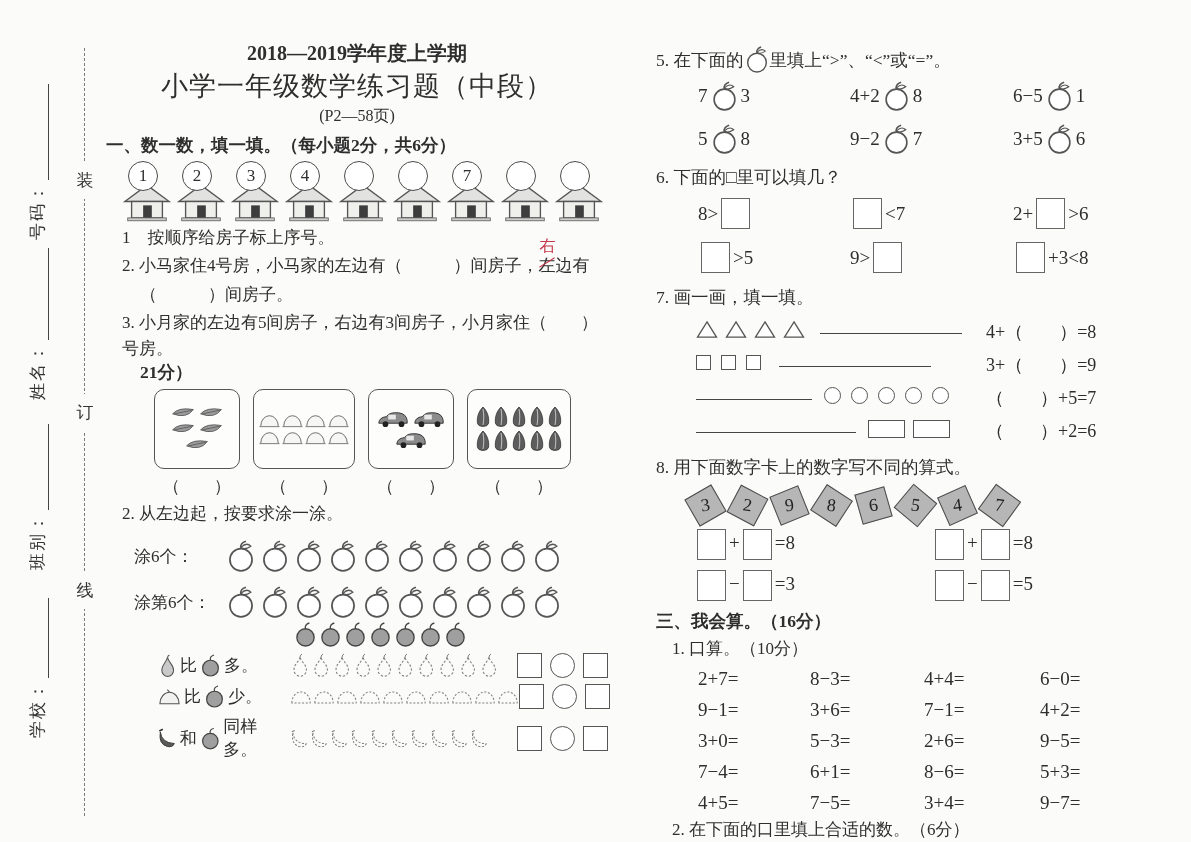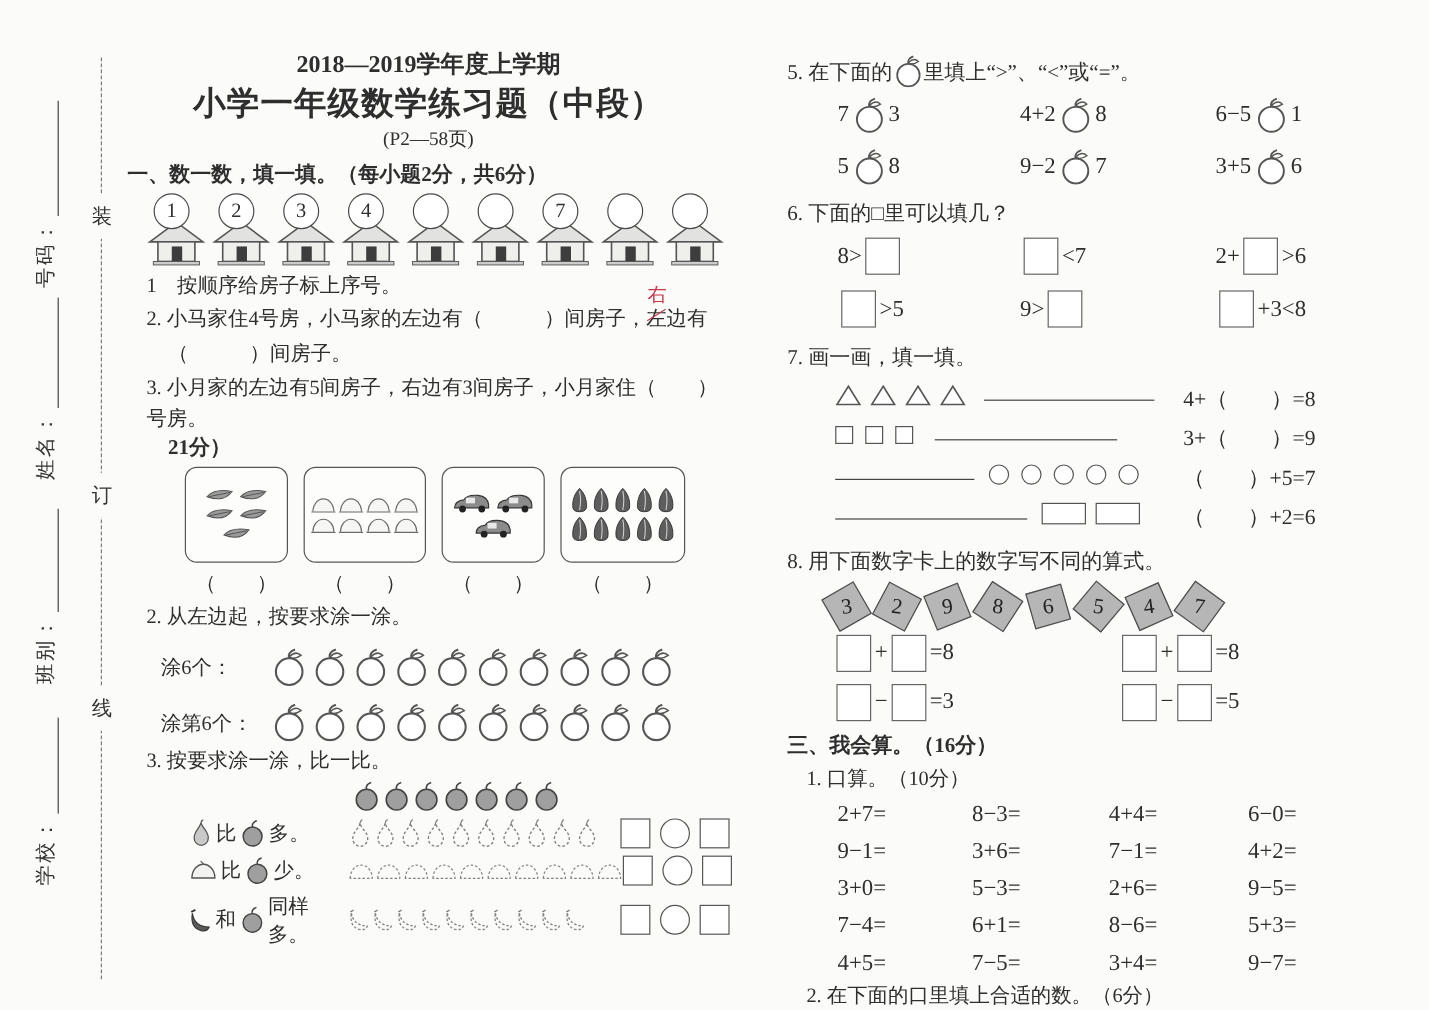--- a/index.html
+++ b/index.html
@@ -17,21 +17,21 @@
   .uline{ display:inline-block; border-bottom:1.3px solid #444; height:1.05em; vertical-align:bottom; margin-left:3px; }
   .bindline{ position:absolute; left:84px; top:48px; height:768px; border-left:1.7px dashed #7a7a7a; }
   .bind-char{ position:absolute; left:75px; width:20px; text-align:center; font-size:17px;
     background:#fbfbf9; padding:7px 0; color:#333; }
   
   .page{ position:absolute; }
   #page1{ left:106px; top:40px; width:502px; }
   #page2{ left:656px; top:46px; width:480px; }
   .center{ text-align:center; }
   .t-term{ font-size:20px; font-weight:bold; }
-  .t-main{ font-size:27px; font-weight:bold; letter-spacing:1px; margin-top:1px; }
+  .t-main{ font-size:27px; font-weight:normal; letter-spacing:1px; margin-top:1px; }
   .t-range{ font-size:16px; margin-top:2px; }
   .sec-h{ font-size:17.5px; font-weight:bold; margin-top:7px; line-height:1.35; }
   .qtext{ font-size:17px; line-height:1.5; margin-left:16px; margin-top:3px; }
   .indent2{ margin-left:34px; }
   
   .houses{ display:flex; margin-top:3px; margin-left:14px; }
   .house{ position:relative; width:54px; height:61px; }
   .house svg{ position:absolute; left:1px; bottom:0; }
   .hcirc{ position:absolute; left:8px; top:0; width:30px; height:30px; border:1.5px solid #4a4a4a;
     border-radius:50%; background:#fff; display:flex; align-items:center; justify-content:center;
@@ -421,21 +421,20 @@
         </svg>
         <svg width="30" height="32" viewBox="0 0 24 26">
           <use href="#sym-apple-o"></use>
         </svg>
         <svg width="30" height="32" viewBox="0 0 24 26">
           <use href="#sym-apple-o"></use>
         </svg>
       </div>
   </div>
 
-  <div class="qtext">3. 按要求涂一涂，比一比。</div>
   <div class="top-apples">
       <svg width="23" height="25" viewBox="0 0 24 26">
         <use href="#sym-apple-f"></use>
       </svg>
       <svg width="23" height="25" viewBox="0 0 24 26">
         <use href="#sym-apple-f"></use>
       </svg>
       <svg width="23" height="25" viewBox="0 0 24 26">
         <use href="#sym-apple-f"></use>
       </svg>

